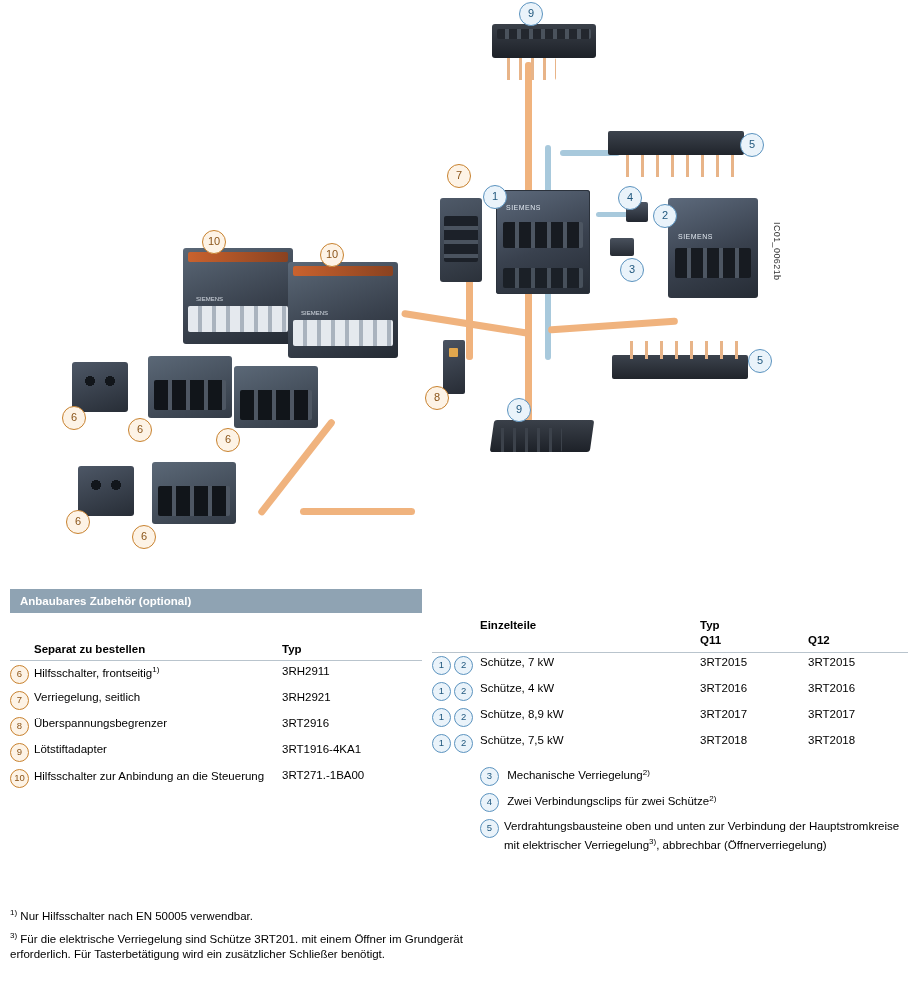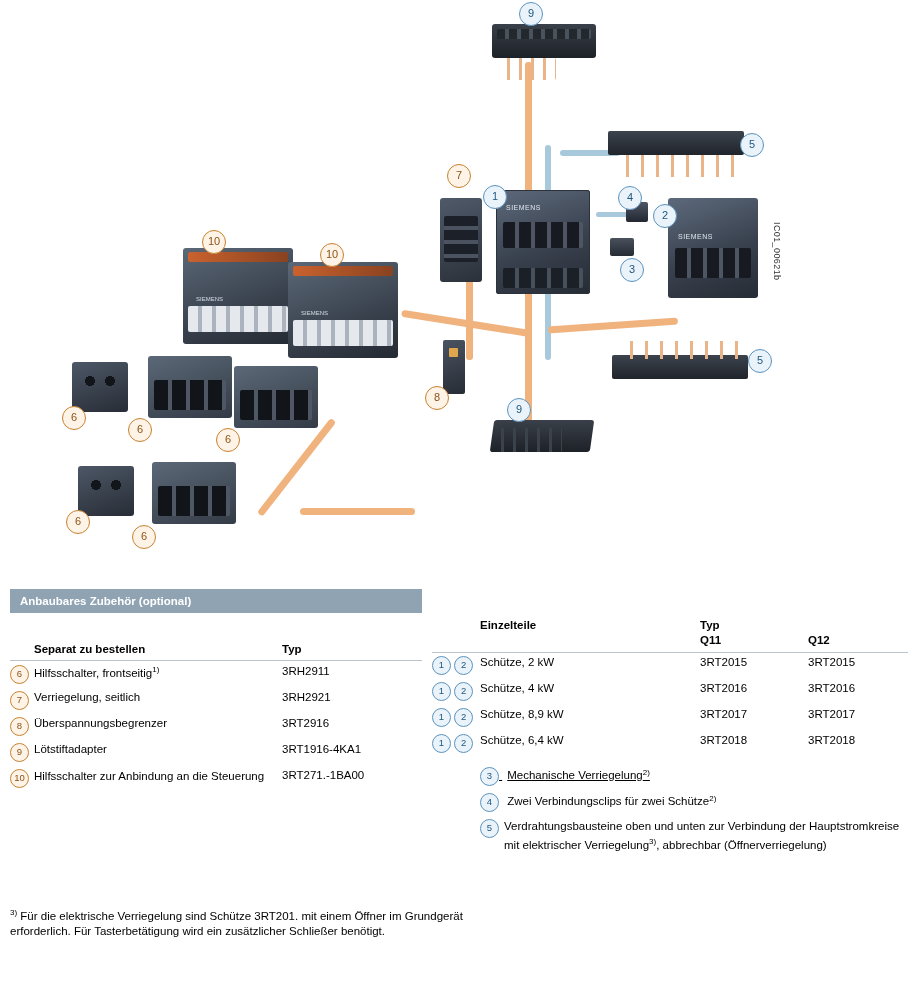--- a/index.html
+++ b/index.html
@@ -279,49 +279,49 @@
     </tr>
     <tr>
           <td colspan="4" style="padding:2px 0 0 0;">
             <div class="sep-line"></div>
           </td>
         </tr>
 
     <tr>
       <td><span class="num-badge blue">1</span>
           <span class="num-badge blue">2</span></td>
-      <td><span>Schütze, 2 kW</span></td>
+      <td><span>Schütze, 7 kW</span></td>
       <td><span>3RT2015</span></td>
       <td><span>3RT2015</span></td>
     </tr>
     <tr>
       <td><span class="num-badge blue">1</span>
           <span class="num-badge blue">2</span></td>
       <td><span>Schütze, 4 kW</span></td>
       <td><span>3RT2016</span></td>
       <td><span>3RT2016</span></td>
     </tr>
     <tr>
       <td><span class="num-badge blue">1</span>
           <span class="num-badge blue">2</span></td>
       <td><span>Schütze, 8,9 kW</span></td>
       <td><span>3RT2017</span></td>
       <td><span>3RT2017</span></td>
     </tr>
     <tr>
       <td><span class="num-badge blue">1</span>
           <span class="num-badge blue">2</span></td>
-      <td><span>Schütze, 6,4 kW</span></td>
+      <td><span>Schütze, 7,5 kW</span></td>
       <td><span>3RT2018</span></td>
       <td><span>3RT2018</span></td>
     </tr>
 
     <tr>
       <td></td>
-      <td colspan="3" style="padding-top:10px;text-decoration:underline;">
+      <td colspan="3" style="padding-top:10px;">
         <span class="num-badge blue">3</span>
         <span style="margin-left:5px;">Mechanische Verriegelung</span><sup>2)</sup>
       </td>
     </tr>
     <tr>
       <td></td>
       <td colspan="3">
         <span class="num-badge blue">4</span>
         <span style="margin-left:5px;">Zwei Verbindungsclips für zwei Schütze</span><sup>2)</sup>
       </td>
@@ -332,16 +332,20 @@
         <span class="num-badge blue" style="float:left; margin-right:5px;">5</span>
         <span>Verdrahtungsbausteine oben und unten zur Verbindung der Hauptstromkreise mit elektrischer Verriegelung</span><sup>3)</sup><span>, abbrechbar (Öffnerverriegelung)</span>
       </td>
     </tr>
   </tbody>
     </table>
 </div>
 
 <div class="footnotes">
   <p>
+    <sup>1)</sup>
+    <span>Nur Hilfsschalter nach EN 50005 verwendbar.</span>
+  </p>
+  <p>
     <sup>3)</sup>
     <span>Für die elektrische Verriegelung sind Schütze 3RT201. mit einem Öffner im Grundgerät erforderlich. Für Tasterbetätigung wird ein zusätzlicher Schließer benötigt.</span>
   </p>
 </div>
 
 </body></html>

